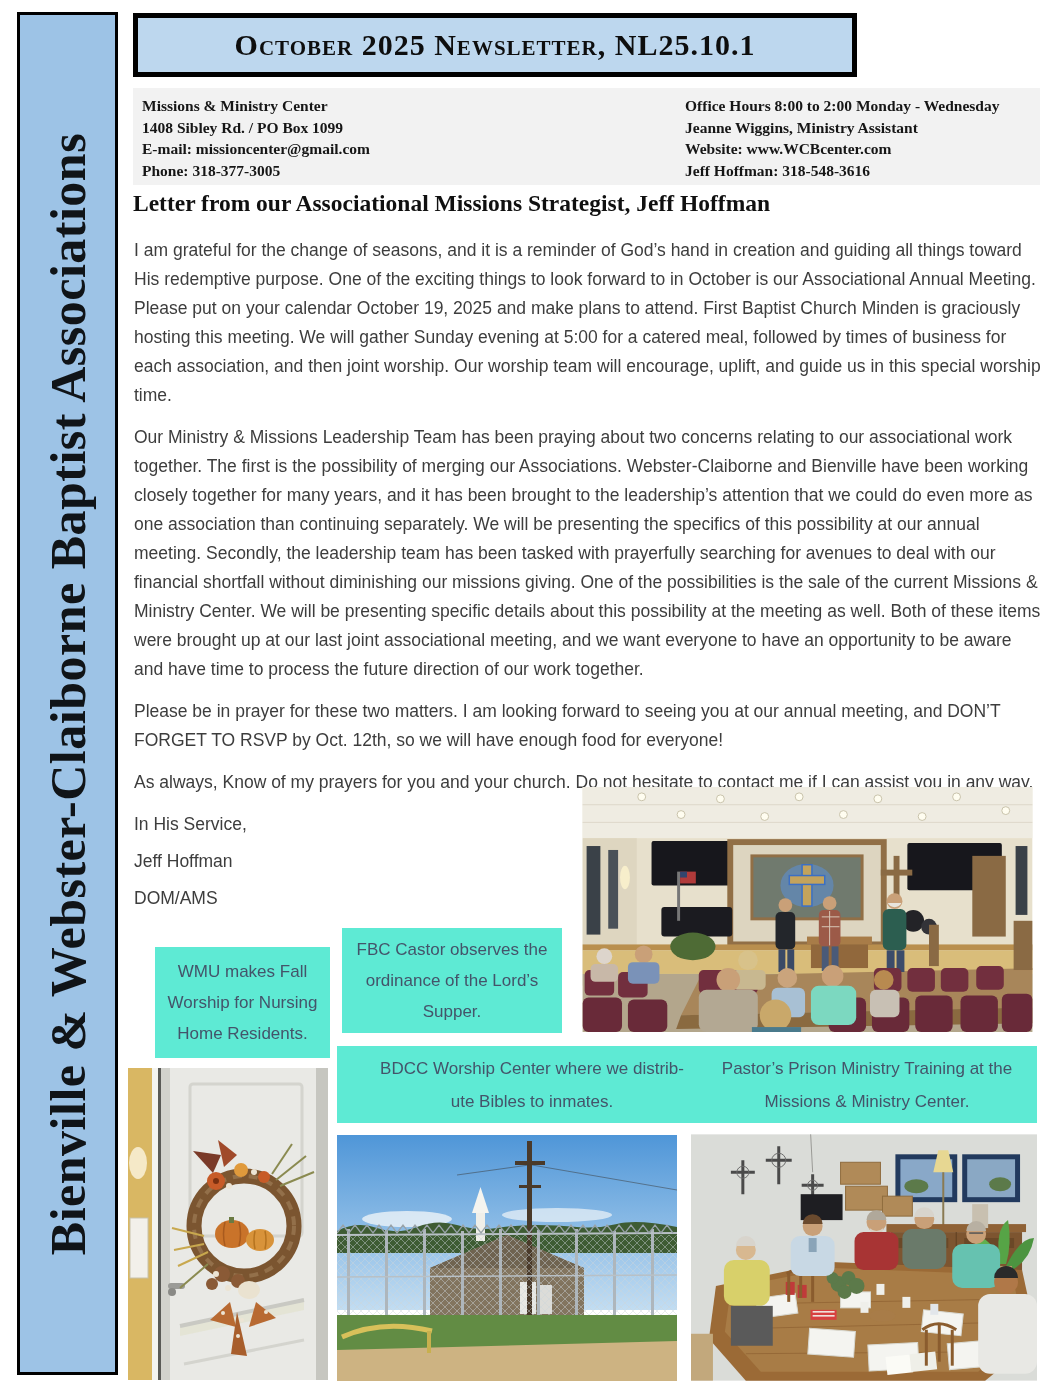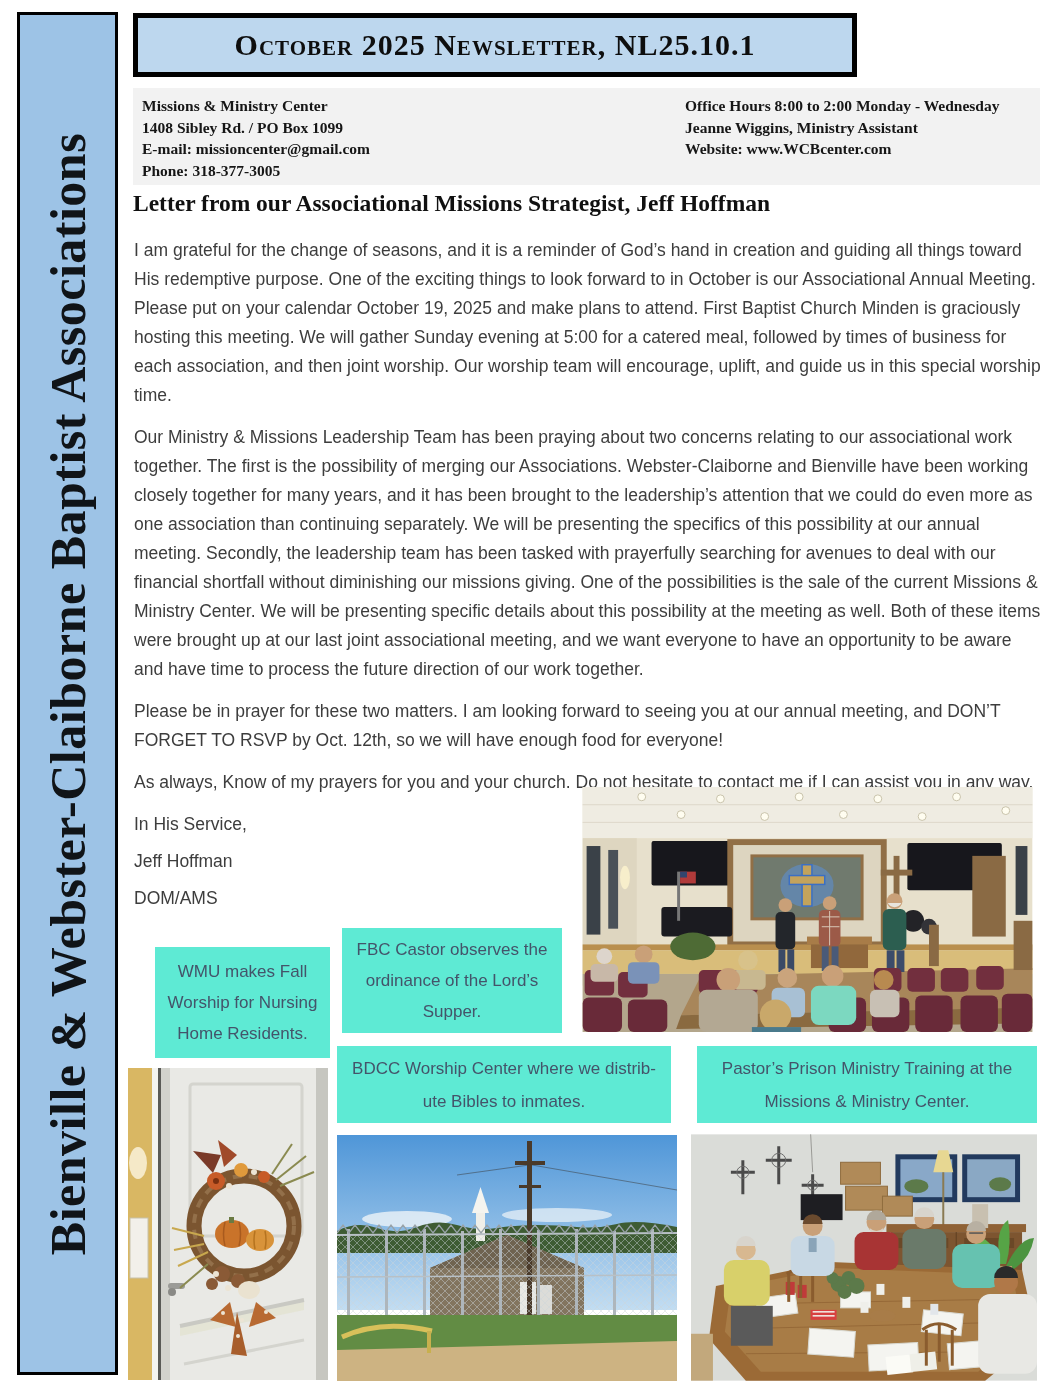--- a/index.html
+++ b/index.html
@@ -65,20 +65,21 @@
     <div class="contact-col left">
       <div>Missions &amp; Ministry Center</div>
       <div>1408 Sibley Rd. / PO Box 1099</div>
       <div>E-mail: missioncenter@gmail.com</div>
       <div>Phone: 318-377-3005</div>
     </div>
     <div class="contact-col right">
       <div>Office Hours 8:00 to 2:00 Monday - Wednesday</div>
       <div>Jeanne Wiggins, Ministry Assistant</div>
       <div>Website: www.WCBcenter.com</div>
+      <div>Jeff Hoffman: 318-548-3616</div>
     </div>
   </section>
 
   <h2 class="letter-heading">Letter from our Associational Missions Strategist, Jeff Hoffman</h2>
   <div class="body-text">
     <p>I am grateful for the change of seasons, and it is a reminder of God’s hand in creation and guiding all things toward His redemptive purpose. One of the exciting things to look forward to in October is our Associational Annual Meeting. Please put on your calendar October 19, 2025 and make plans to attend. First Baptist Church Minden is graciously hosting this meeting. We will gather Sunday evening at 5:00 for a catered meal, followed by times of business for each association, and then joint worship. Our worship team will encourage, uplift, and guide us in this special worship time.</p>
     <p>Our Ministry &amp; Missions Leadership Team has been praying about two concerns relating to our associational work together. The first is the possibility of merging our Associations. Webster-Claiborne and Bienville have been working closely together for many years, and it has been brought to the leadership’s attention that we could do even more as one association than continuing separately. We will be presenting the specifics of this possibility at our annual meeting. Secondly, the leadership team has been tasked with prayerfully searching for avenues to deal with our financial shortfall without diminishing our missions giving. One of the possibilities is the sale of the current Missions &amp; Ministry Center. We will be presenting specific details about this possibility at the meeting as well. Both of these items were brought up at our last joint associational meeting, and we want everyone to have an opportunity to be aware and have time to process the future direction of our work together.</p>
     <p>Please be in prayer for these two matters. I am looking forward to seeing you at our annual meeting, and DON’T FORGET TO RSVP by Oct. 12th, so we will have enough food for everyone!</p>
     <p>As always, Know of my prayers for you and your church. Do not hesitate to contact me if I can assist you in any way.</p>
     <p class="signoff">In His Service,</p>
@@ -89,21 +90,21 @@
   <div class="caption" style="left:155px;top:947px;width:175px;height:111px;">
     <div>WMU makes Fall</div>
     <div>Worship for Nursing</div>
     <div>Home Residents.</div>
   </div>
   <div class="caption" style="left:342px;top:928px;width:220px;height:105px;">
     <div>FBC Castor observes the</div>
     <div>ordinance of the Lord’s</div>
     <div>Supper.</div>
   </div>
-  <div class="caption" style="left:337px;top:1046px;width:334px;height:77px;line-height:33px;">
+  <div class="caption" style="left:337px;top:1046px;width:334px;height:77px;line-height:33px;padding-left:28px;">
     <div>BDCC Worship Center where we distrib-</div>
     <div>ute Bibles to inmates.</div>
   </div>
   <div class="caption" style="left:697px;top:1046px;width:340px;height:77px;line-height:33px;">
     <div>Pastor’s Prison Ministry Training at the</div>
     <div>Missions &amp; Ministry Center.</div>
   </div>
 
   <div class="photo" style="left:580px;top:787px;width:455px;height:245px;">
     <svg width="455" height="245" viewBox="0 0 457 249">

